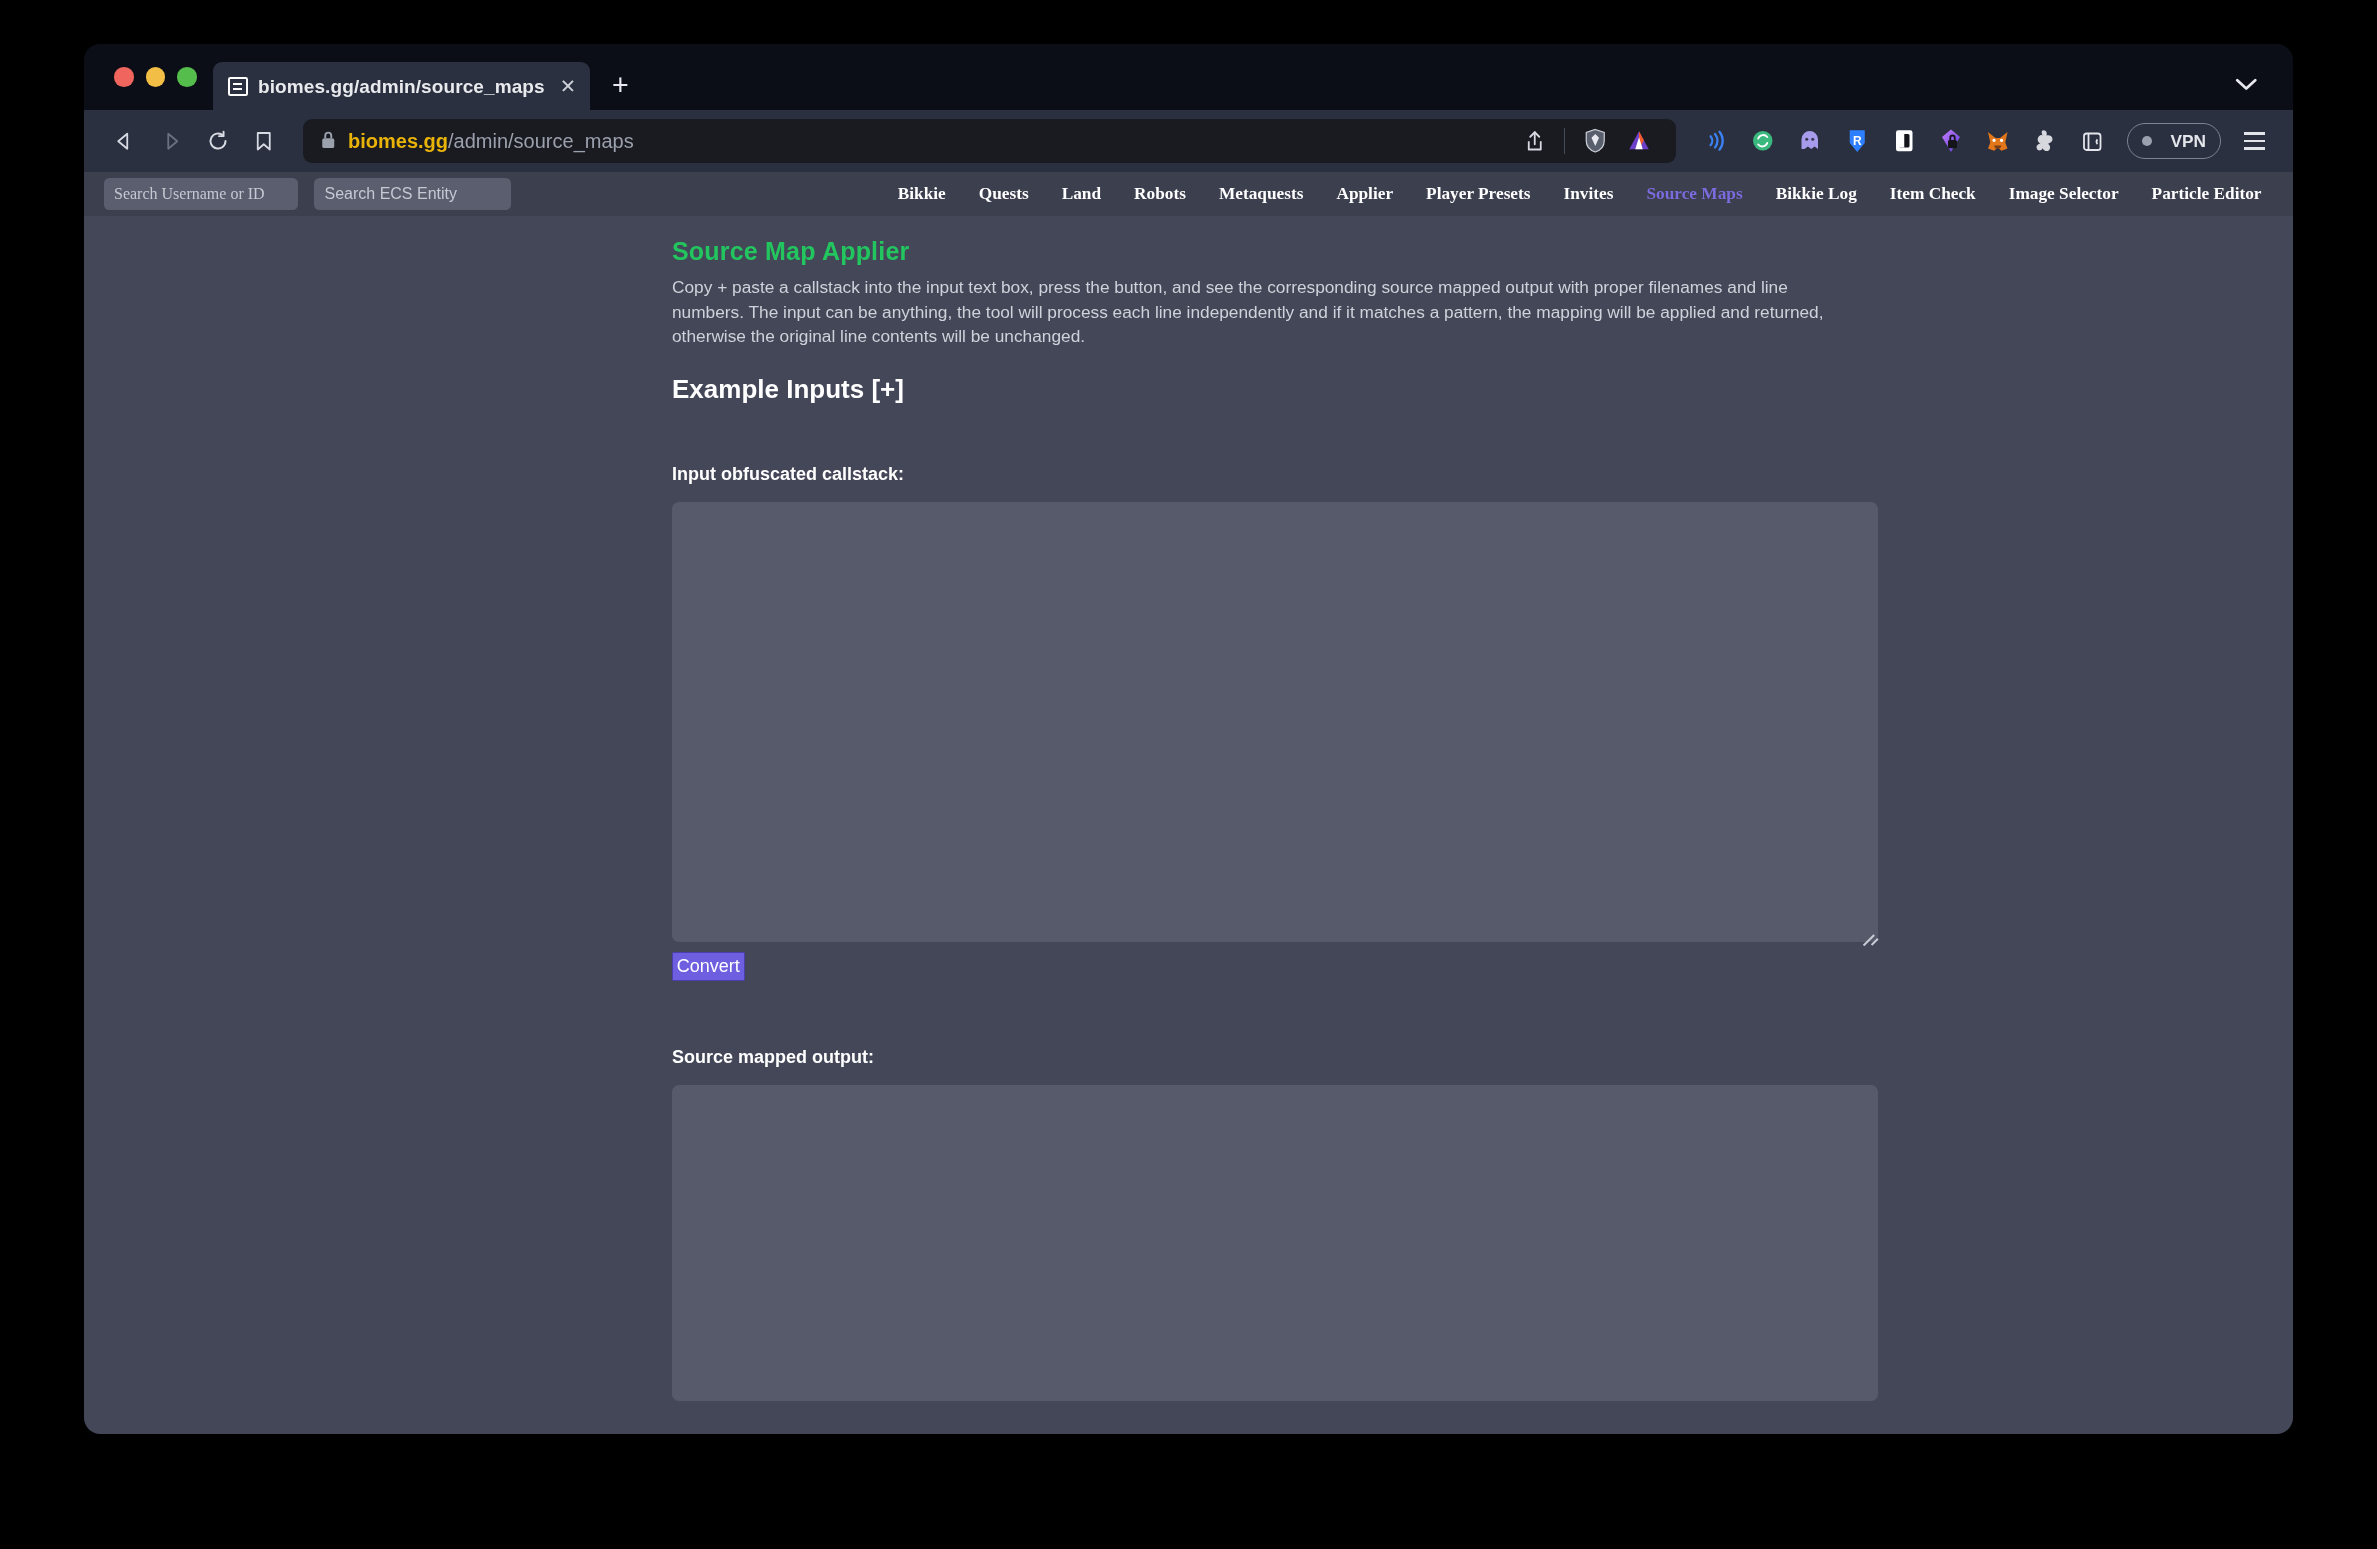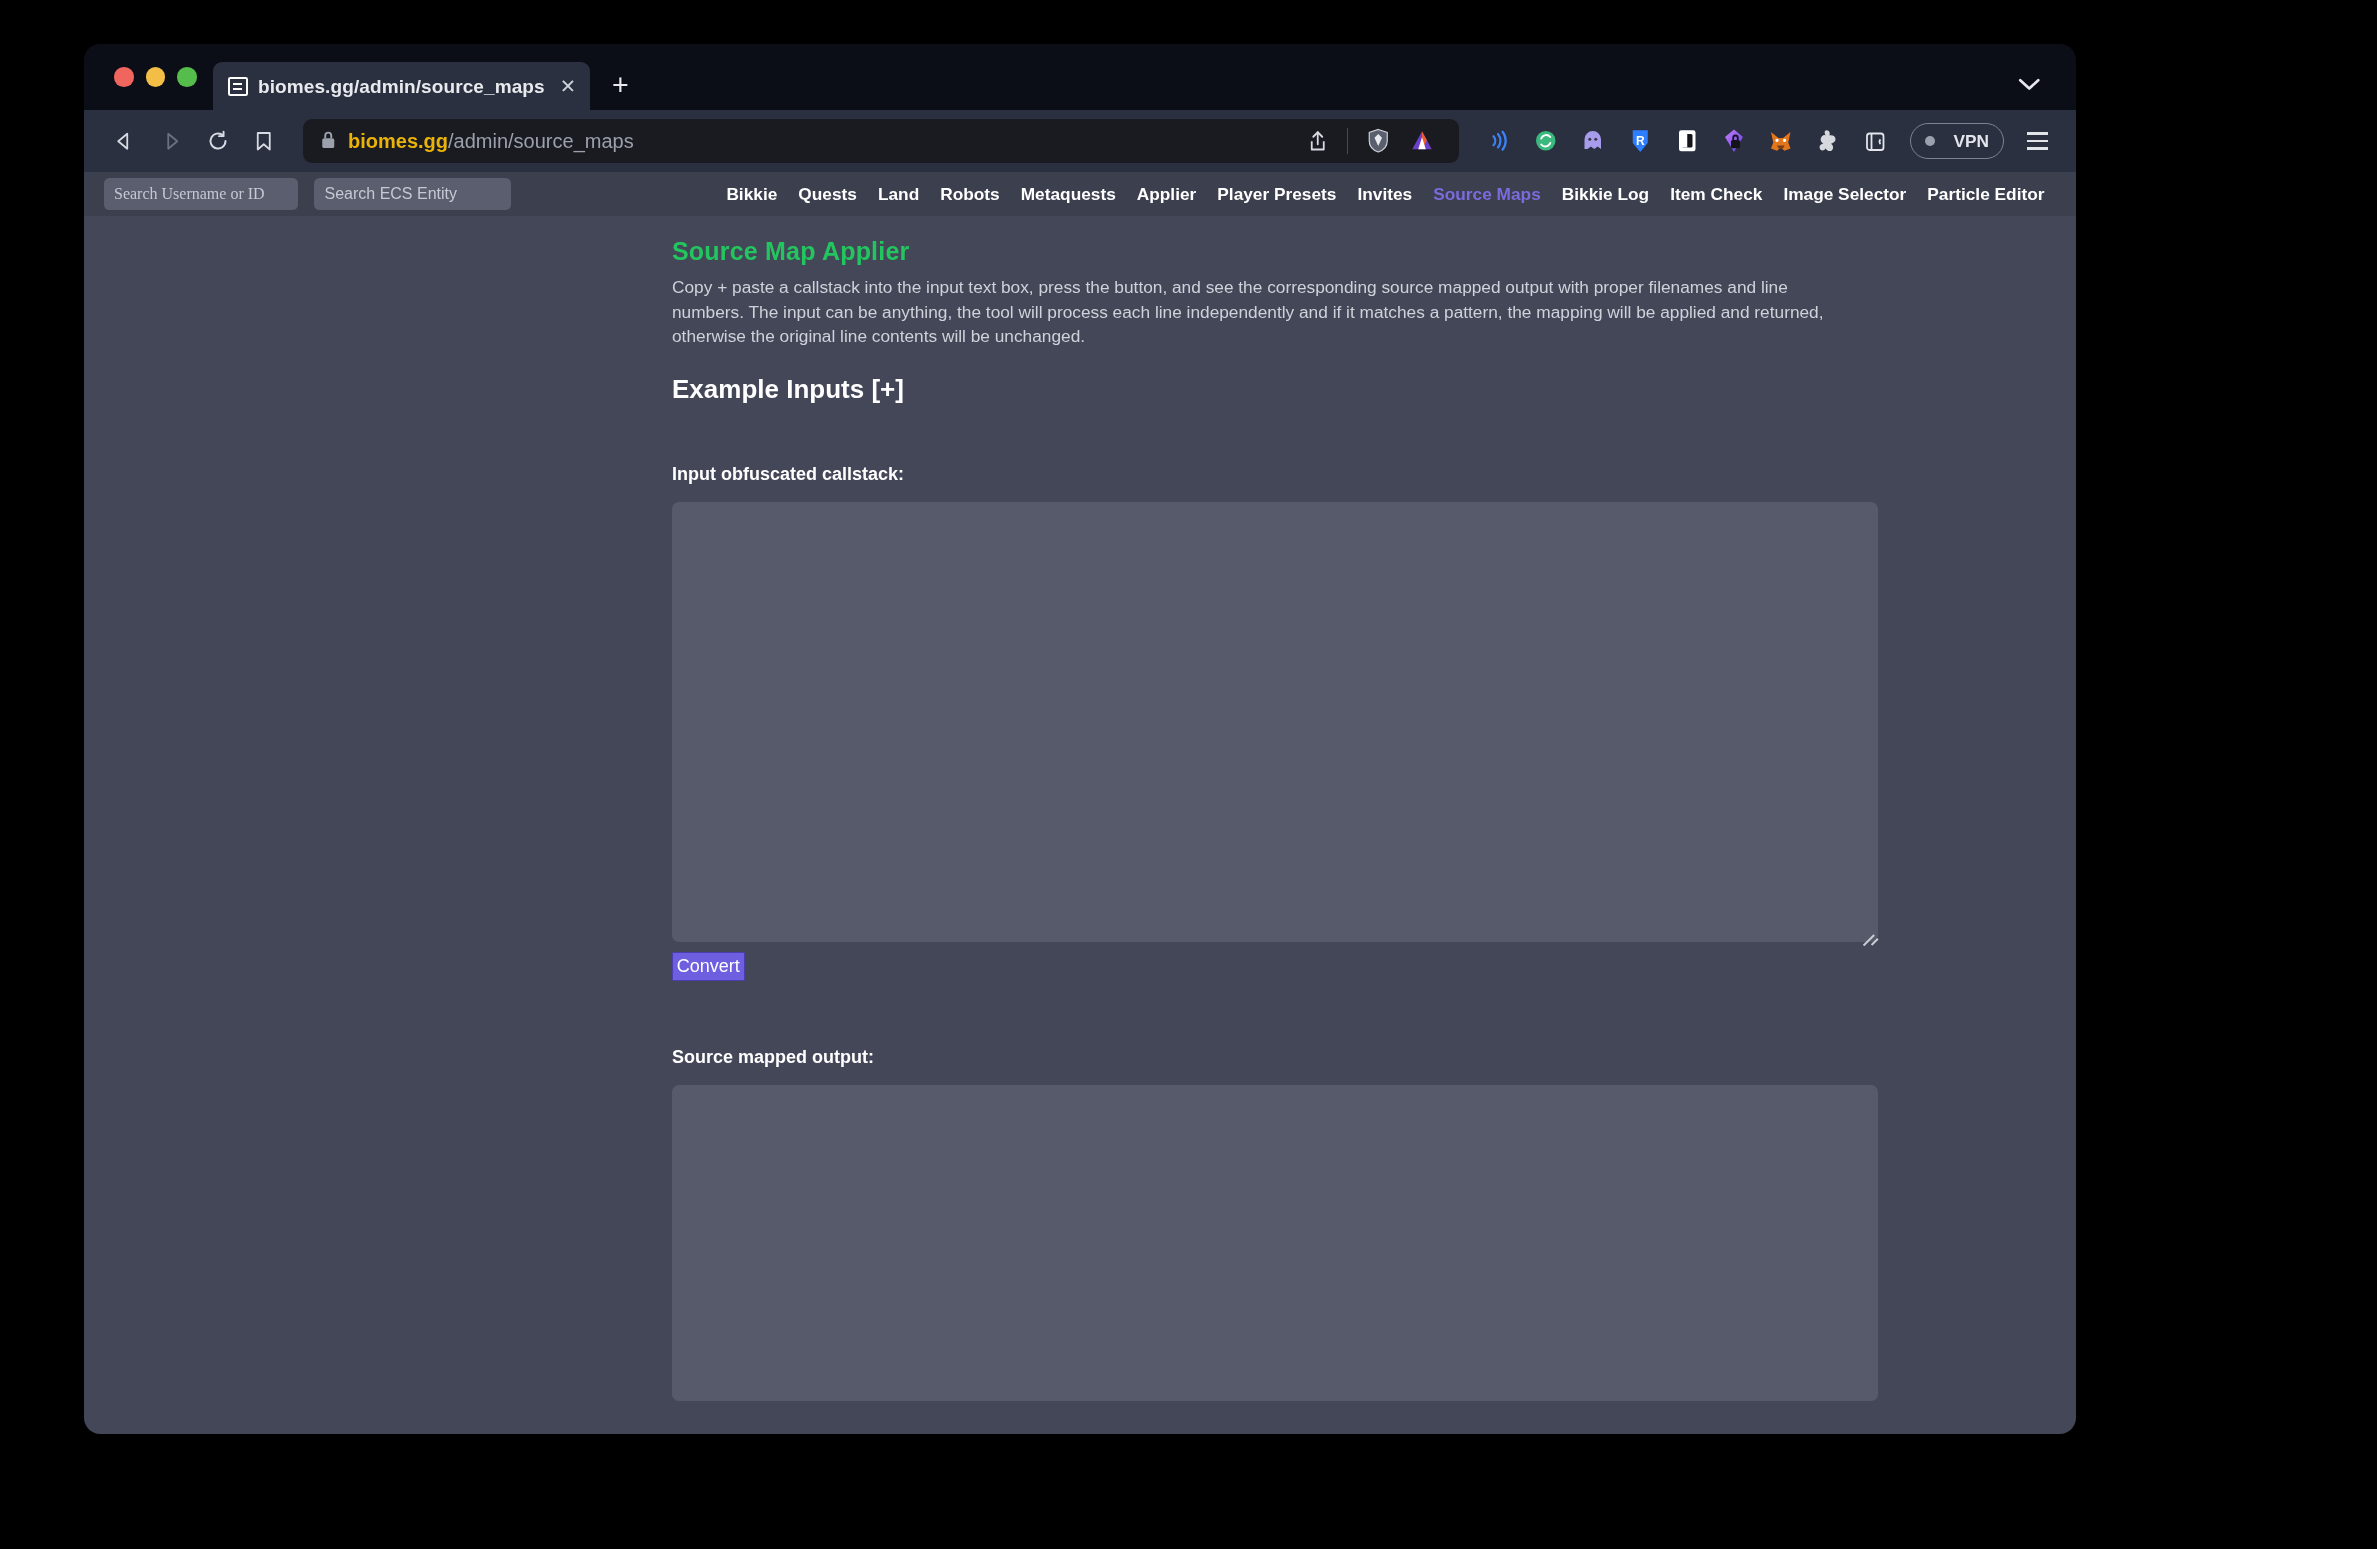--- a/index.html
+++ b/index.html
@@ -7,21 +7,21 @@
     width: 2377px; height: 1549px;
     background: #000000;
     font-family: "Liberation Sans", sans-serif;
     overflow: hidden;
   }
 
   
   .browser-window {
     position: absolute;
     left: 84px; top: 44px;
-    width: 1992px; height: 1390px;
+    width: 2209px; height: 1390px;
     background: #0c0e17;
     border-radius: 16.5px;
     overflow: hidden;
     display: flex;
     flex-direction: column;
   }
 
   
   .tab-strip {
     height: 66px;
@@ -201,23 +201,24 @@
     padding: 0 10.5px;
     outline: none;
   }
   .search-field::placeholder { color: #c6c9d3; }
   #search-username { width: 194px; font-family: Liberation Serif, serif; }
   #search-ecs { width: 197px; }
 
   .site-nav {
     display: flex;
     align-items: center;
-    gap: 0;
+    gap: 12px;
     margin-left: auto;
     padding-right: 3px;
+    font-family: Liberation Serif, serif;
   }
   .nav-link {
     color: #ffffff;
     font-size: 17.3px;
     font-weight: 700;
     text-decoration: none;
     padding: 0 10.5px;
     white-space: nowrap;
     cursor: pointer;
   }

